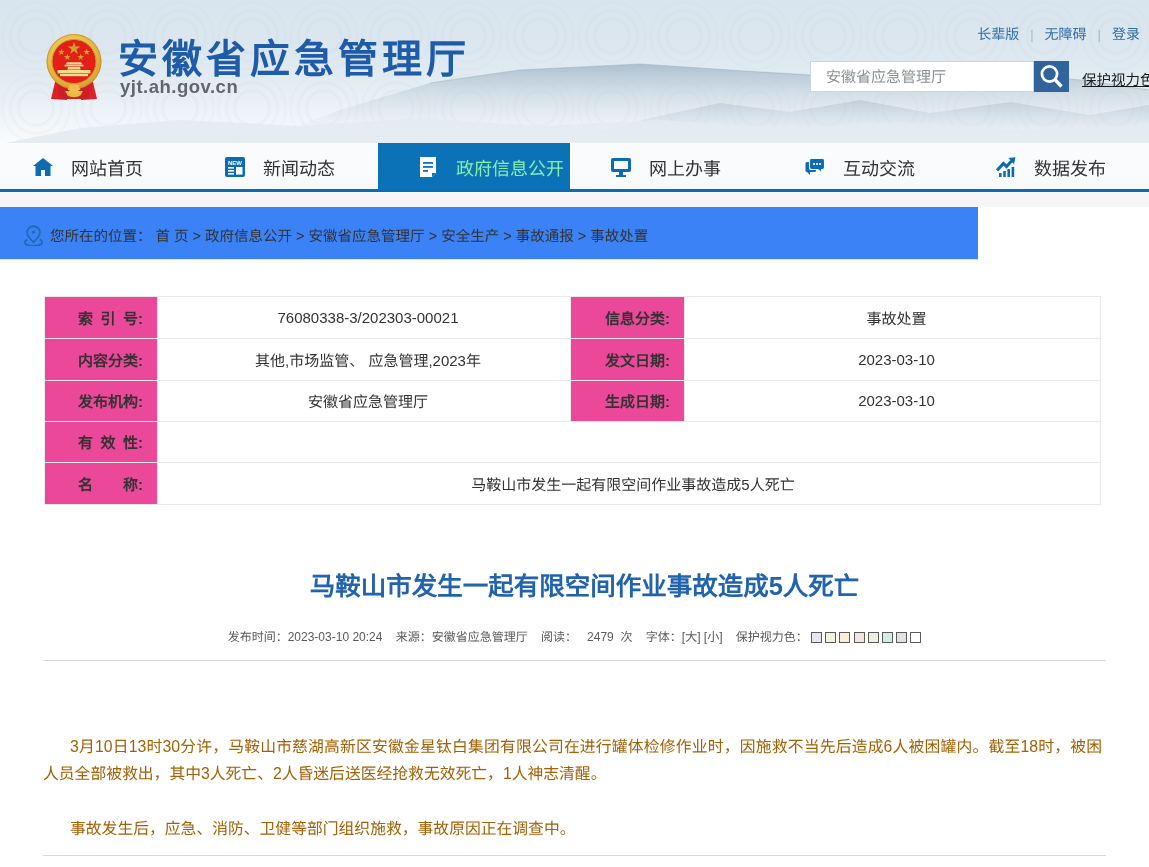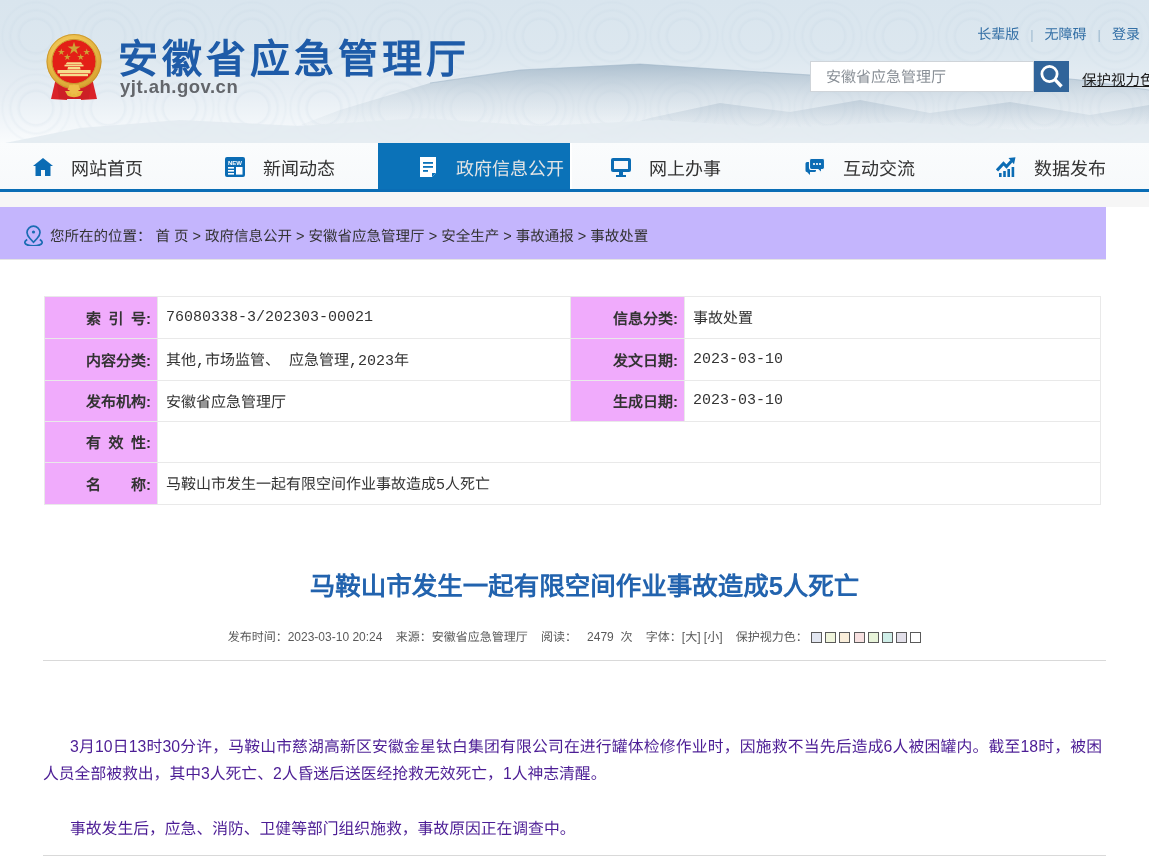--- a/index.html
+++ b/index.html
@@ -24,40 +24,40 @@
  font-size:15px;color:#8a9097;line-height:29px;padding-left:15px;}
 .searchbtn{position:absolute;left:224px;top:0;width:35px;height:31px;background:#30649a;}
 .advsearch{position:absolute;left:272px;top:7px;font-size:14.5px;color:#1b1b1b;text-decoration:underline;white-space:nowrap;}
 
 
 .nav{position:absolute;left:0;top:143px;width:1149px;height:47px;background:linear-gradient(180deg,#fafcfd,#f7f9fb);}
 .navline{position:absolute;left:0;top:189px;width:1149px;height:3px;background:#0a6db5;}
 .navitem{position:absolute;top:0;height:47px;display:flex;align-items:center;font-size:18px;color:#333;white-space:nowrap;}
 .navitem .nico{display:inline-block;width:20px;height:20px;margin-right:18px;}
 .navtab{position:absolute;left:378px;top:0;width:194px;height:47px;background:#0b72b8;border-right:2px solid #fff;}
-.navtab .navitem{color:#e5e5e5;left:38px;}
-
-
-.crumb{position:absolute;left:0;top:192px;width:1106px;height:68px;background:#c4b5fd;border-bottom:1px solid #e4e4e4;}
+.navtab .navitem{color:#86efac;left:38px;}
+
+
+.crumb{position:absolute;left:0;top:192px;width:978px;height:68px;background:#3b82f6;border-bottom:1px solid #e4e4e4;}
 .graystrip{position:absolute;left:0;top:0;width:1149px;height:15px;background:#f6f6f6;}
 .crumb .picon{position:absolute;left:24px;top:33px;}
 .crumb .ctext{position:absolute;left:50px;top:32px;font-size:14.5px;color:#333;}
 
 
 table.info{position:absolute;left:44px;top:296px;width:1056px;border-collapse:collapse;table-layout:fixed;}
 table.info td,table.info th{border:1px solid #e9e9e9;height:40px;font-size:15px;color:#333;vertical-align:middle;}
-table.info th{background:#f0abfc;font-weight:bold;text-align:right;padding-right:6px;white-space:nowrap;}
-table.info td{padding-left:8px;text-align:left;font-weight:normal;font-family:Liberation Mono, monospace;}
+table.info th{background:#ec4899;font-weight:bold;text-align:right;padding-right:14px;white-space:nowrap;}
+table.info td{padding-left:8px;text-align:center;font-weight:normal;}
 
 
 .arttitle{position:absolute;left:53px;top:565px;width:1063px;text-align:center;font-size:25.5px;font-weight:bold;color:#2263ae;}
 .meta{position:absolute;left:43px;top:627px;width:1063px;text-align:center;font-size:12px;color:#595959;white-space:nowrap;}
 .meta .sq{display:inline-block;width:11px;height:11px;border:1.8px solid #5a5a5a;margin-left:3.2px;vertical-align:-1.5px;}
 .hr1{position:absolute;left:43px;top:660px;width:1063px;height:1px;background:#d9d9d9;}
-.artbody{position:absolute;left:43px;top:733px;width:1059px;font-size:15.8px;color:#4c1d95;line-height:27px;text-align:justify;text-justify:inter-ideograph;}
+.artbody{position:absolute;left:43px;top:733px;width:1059px;font-size:15.8px;color:#a16207;line-height:27px;text-align:justify;text-justify:inter-ideograph;}
 .artbody p{text-indent:27px;margin:0;}
 .artbody p+p{margin-top:28px;}
 .hr2{position:absolute;left:43px;top:855px;width:1063px;height:1px;background:#d9d9d9;}
 </style>
 </head>
 <body>
 <div class="page">
   <div class="header">
     <div class="swirls"></div>
     <svg class="mountains" viewBox="0 0 1149 144" preserveAspectRatio="none">

